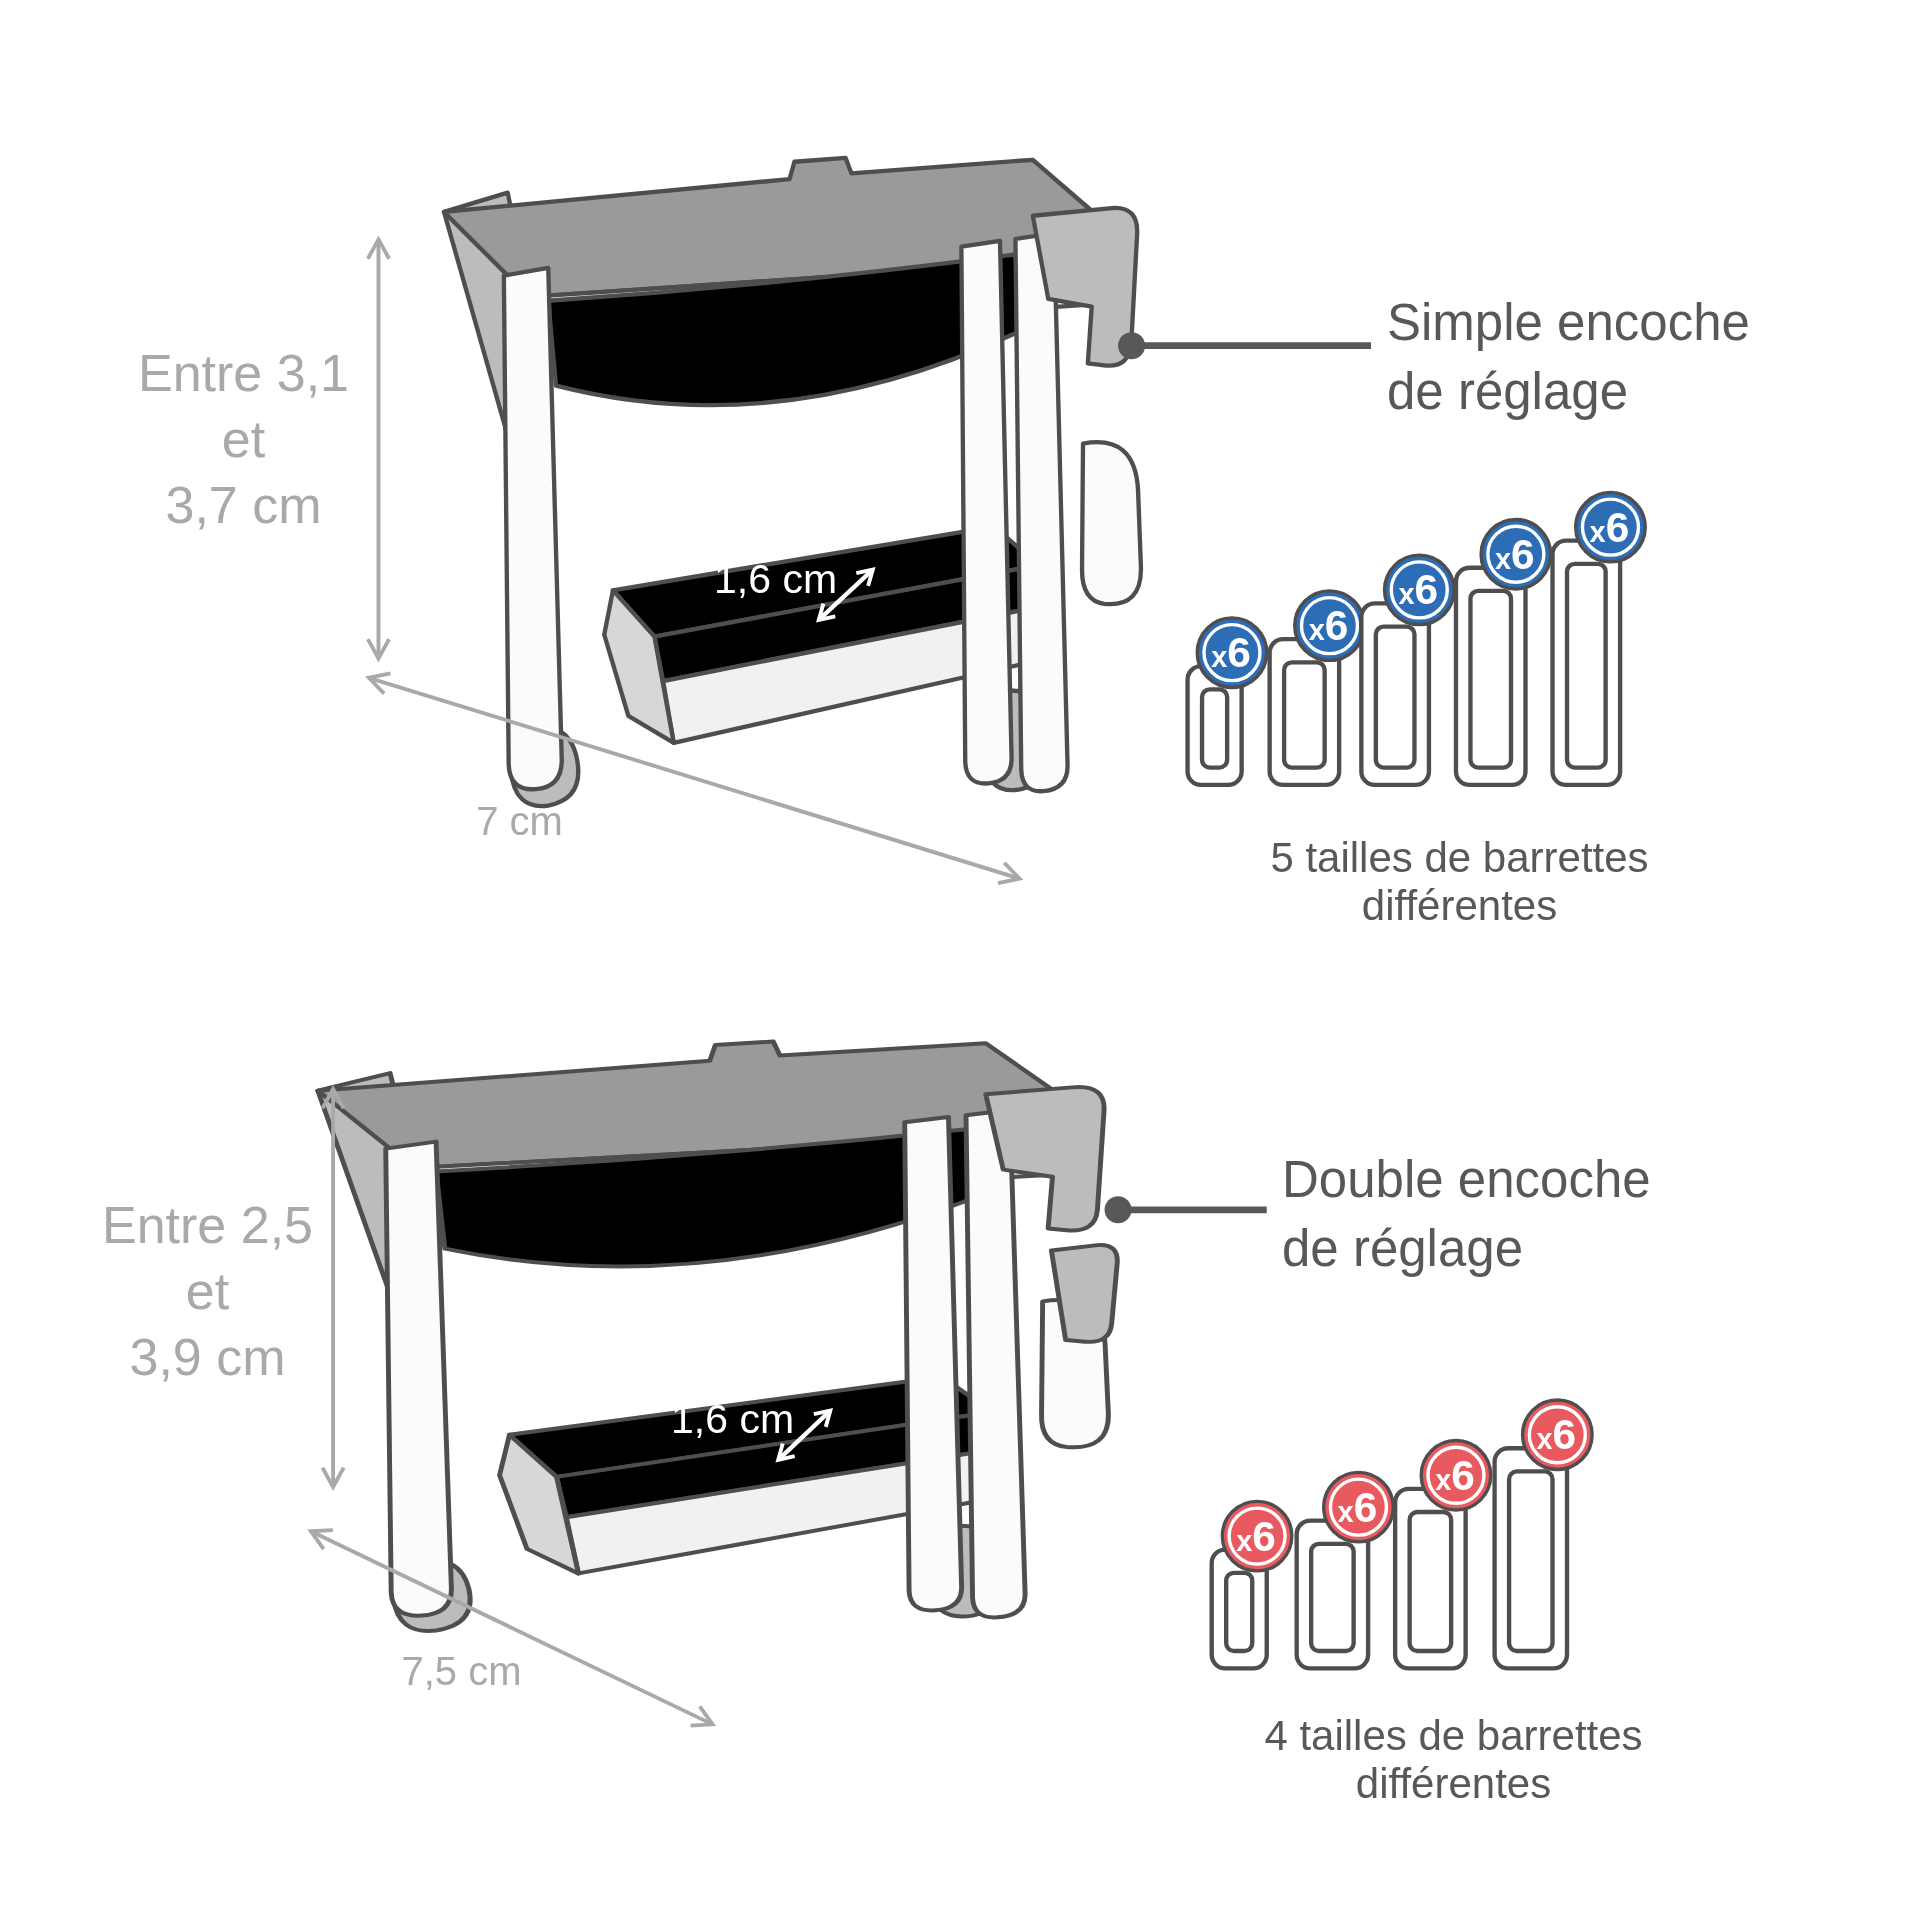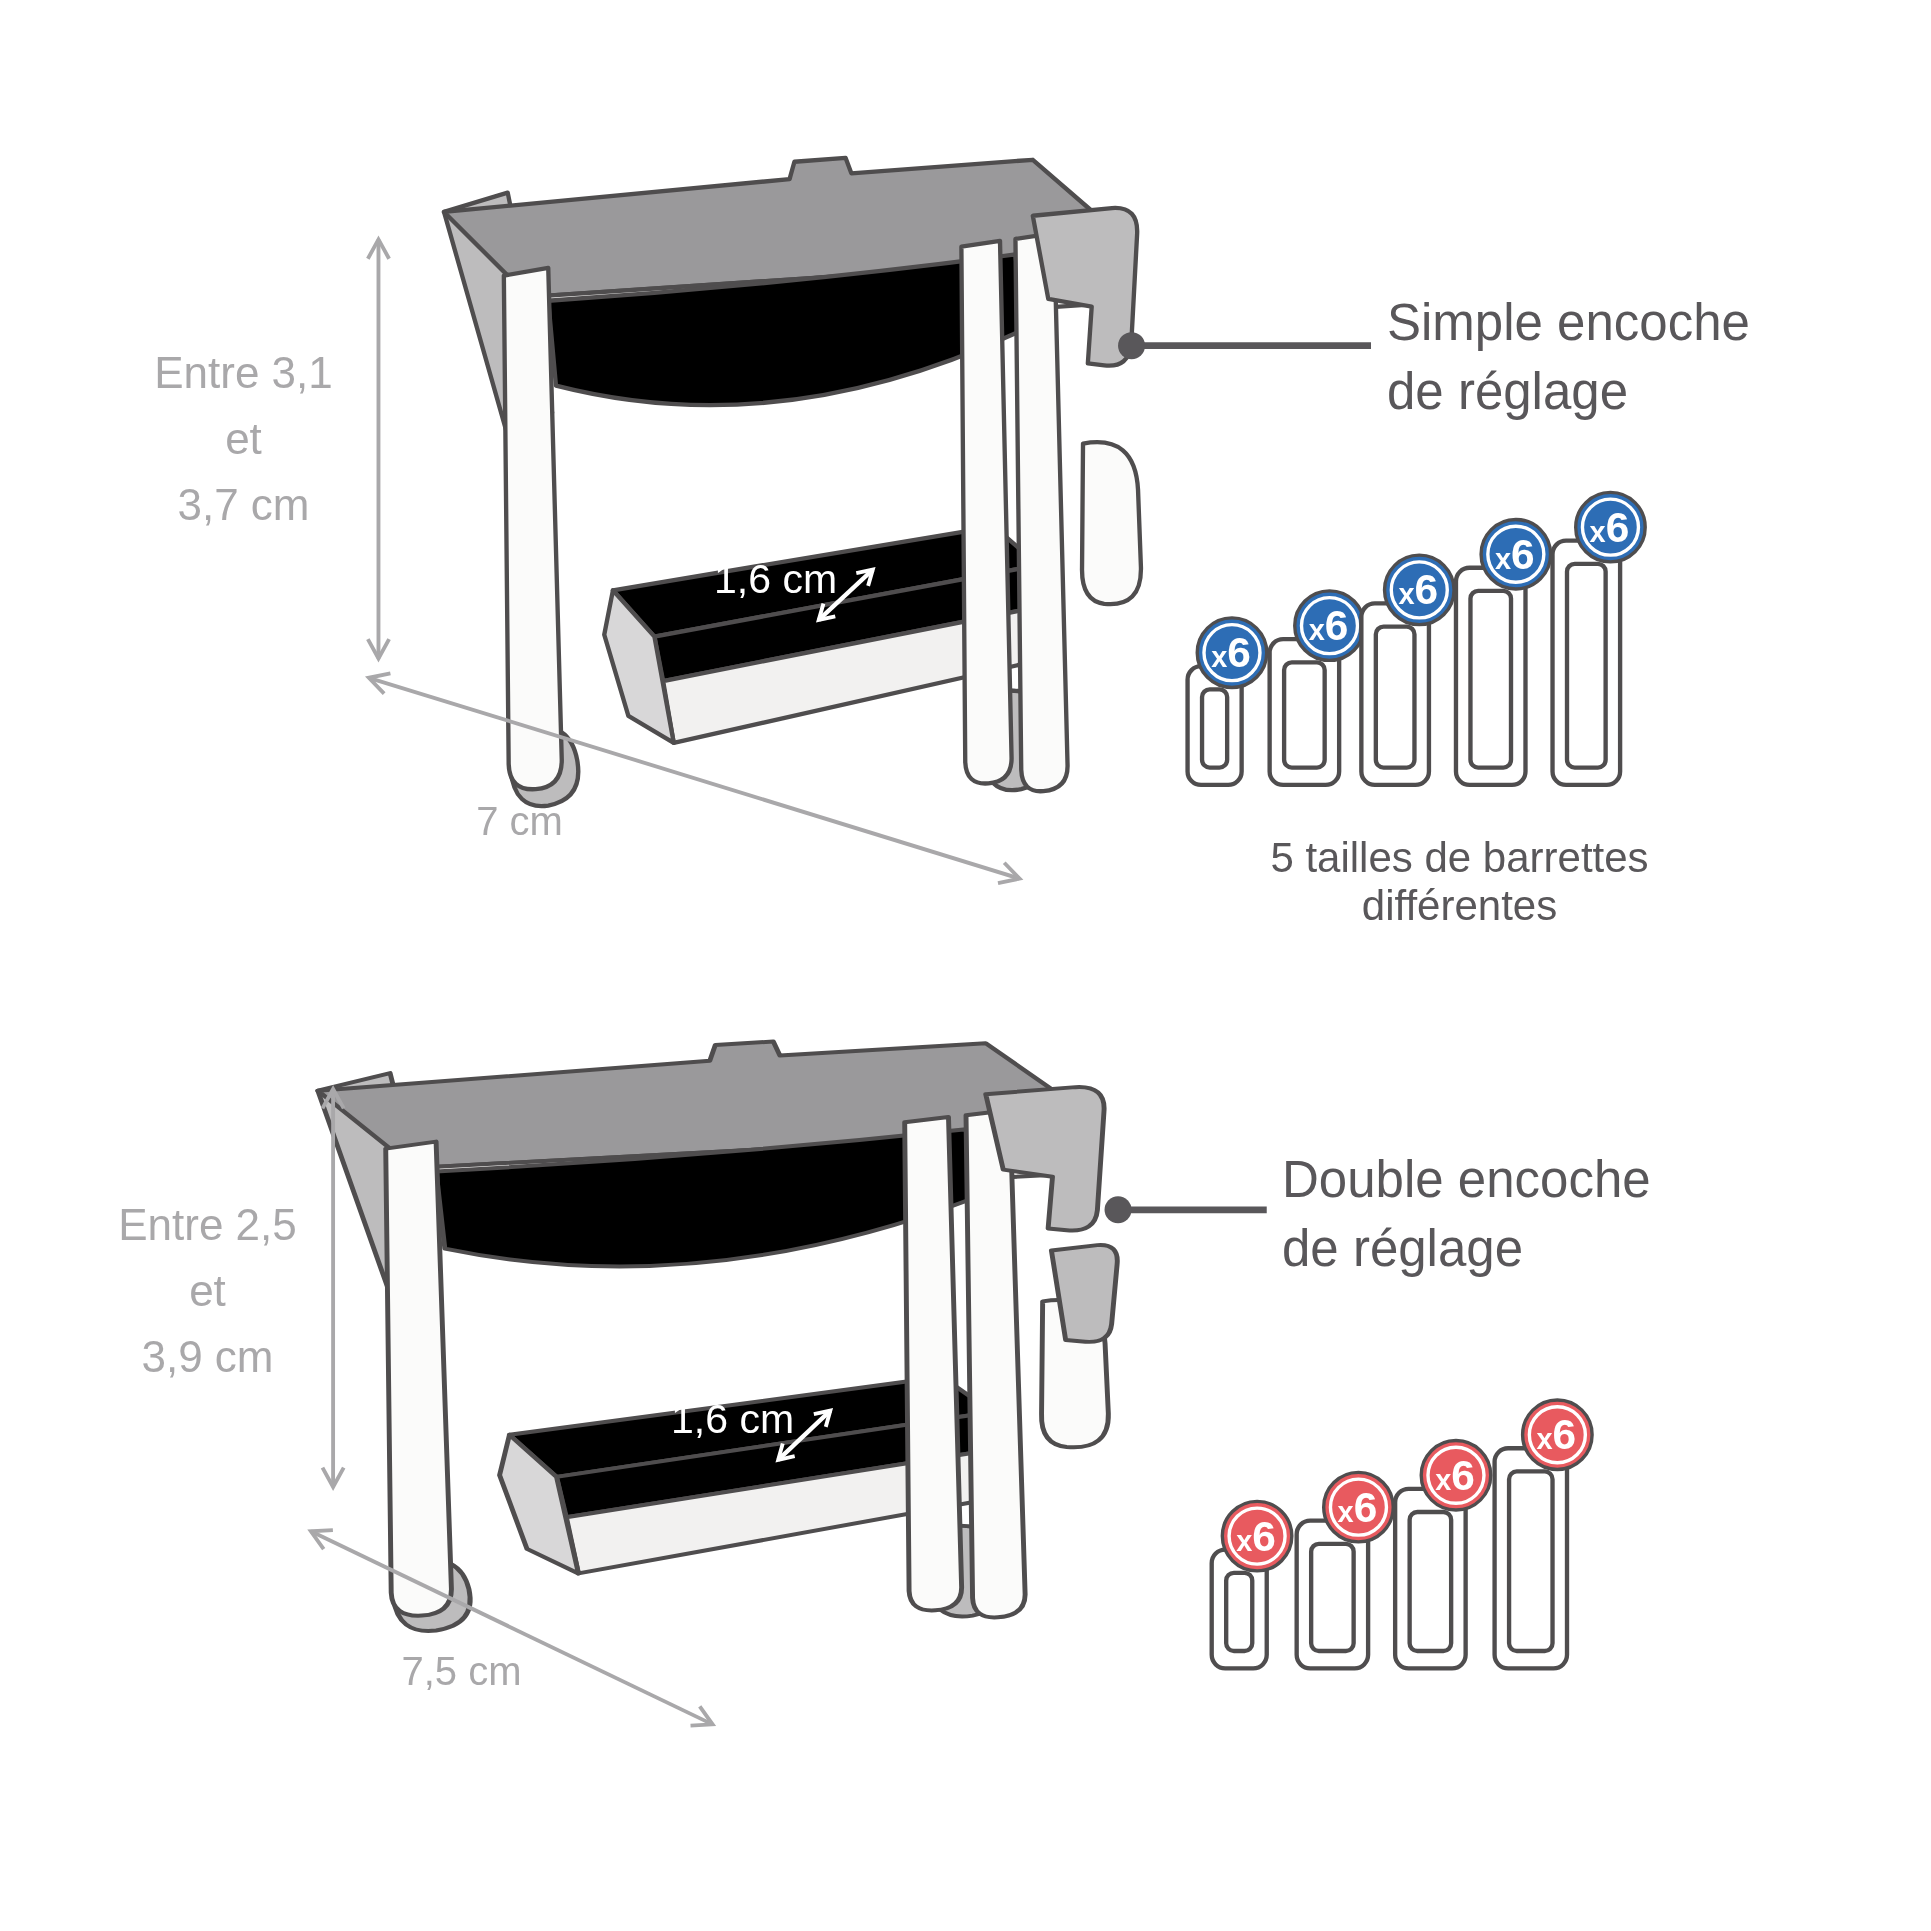--- a/index.html
+++ b/index.html
@@ -21,21 +21,21 @@
   .meas{stroke:var(--label-gray);stroke-width:4;fill:none;}
   .wmeas{stroke:#ffffff;stroke-width:4.5;fill:none;}
   .callout-line{stroke:var(--text-dark);stroke-width:7;fill:none;}
   .callout-dot{fill:var(--text-dark);}
   .bar-ring{fill:#ffffff;stroke:var(--outline);stroke-width:4.5;}
   .badge-outer{stroke:var(--outline);stroke-width:3.5;}
   .badge-ring{fill:none;stroke:#ffffff;stroke-width:3.5;}
   .badge-text{fill:#ffffff;font-weight:bold;font-family:"Liberation Sans",sans-serif;}
 
   
-  .measure-label{font-size:44px;line-height:66px;color:var(--label-gray);text-align:center;}
+  .measure-label{font-size:52px;line-height:66px;color:var(--label-gray);text-align:center;}
   .dim-label{font-size:40px;color:var(--label-gray);text-align:center;}
   .callout-text{font-size:51px;line-height:69px;color:var(--text-dark);white-space:nowrap;}
   .caption{font-size:42px;color:var(--text-dark);text-align:center;width:541px;}
   .depth-label{font-size:41px;color:#ffffff;text-align:left;width:145px;white-space:nowrap;}
 </style>
 </head>
 <body>
 
 <div id="stage">
 
@@ -205,15 +205,16 @@
 
   <div class="dim-label" style="left:365px;top:1649px;width:193px;">7,5 cm</div>
 
   <div class="depth-label" style="left:671px;top:1396px;">1,6 cm</div>
 
   <div class="callout-text" style="left:1282px;top:1145px;">
     <div>Double encoche</div>
     <div>de réglage</div>
   </div>
 
+  <div class="caption" style="left:1183px;top:1712px;">4 tailles de barrettes différentes</div>
 
 </div>
 
 
 </body></html>

